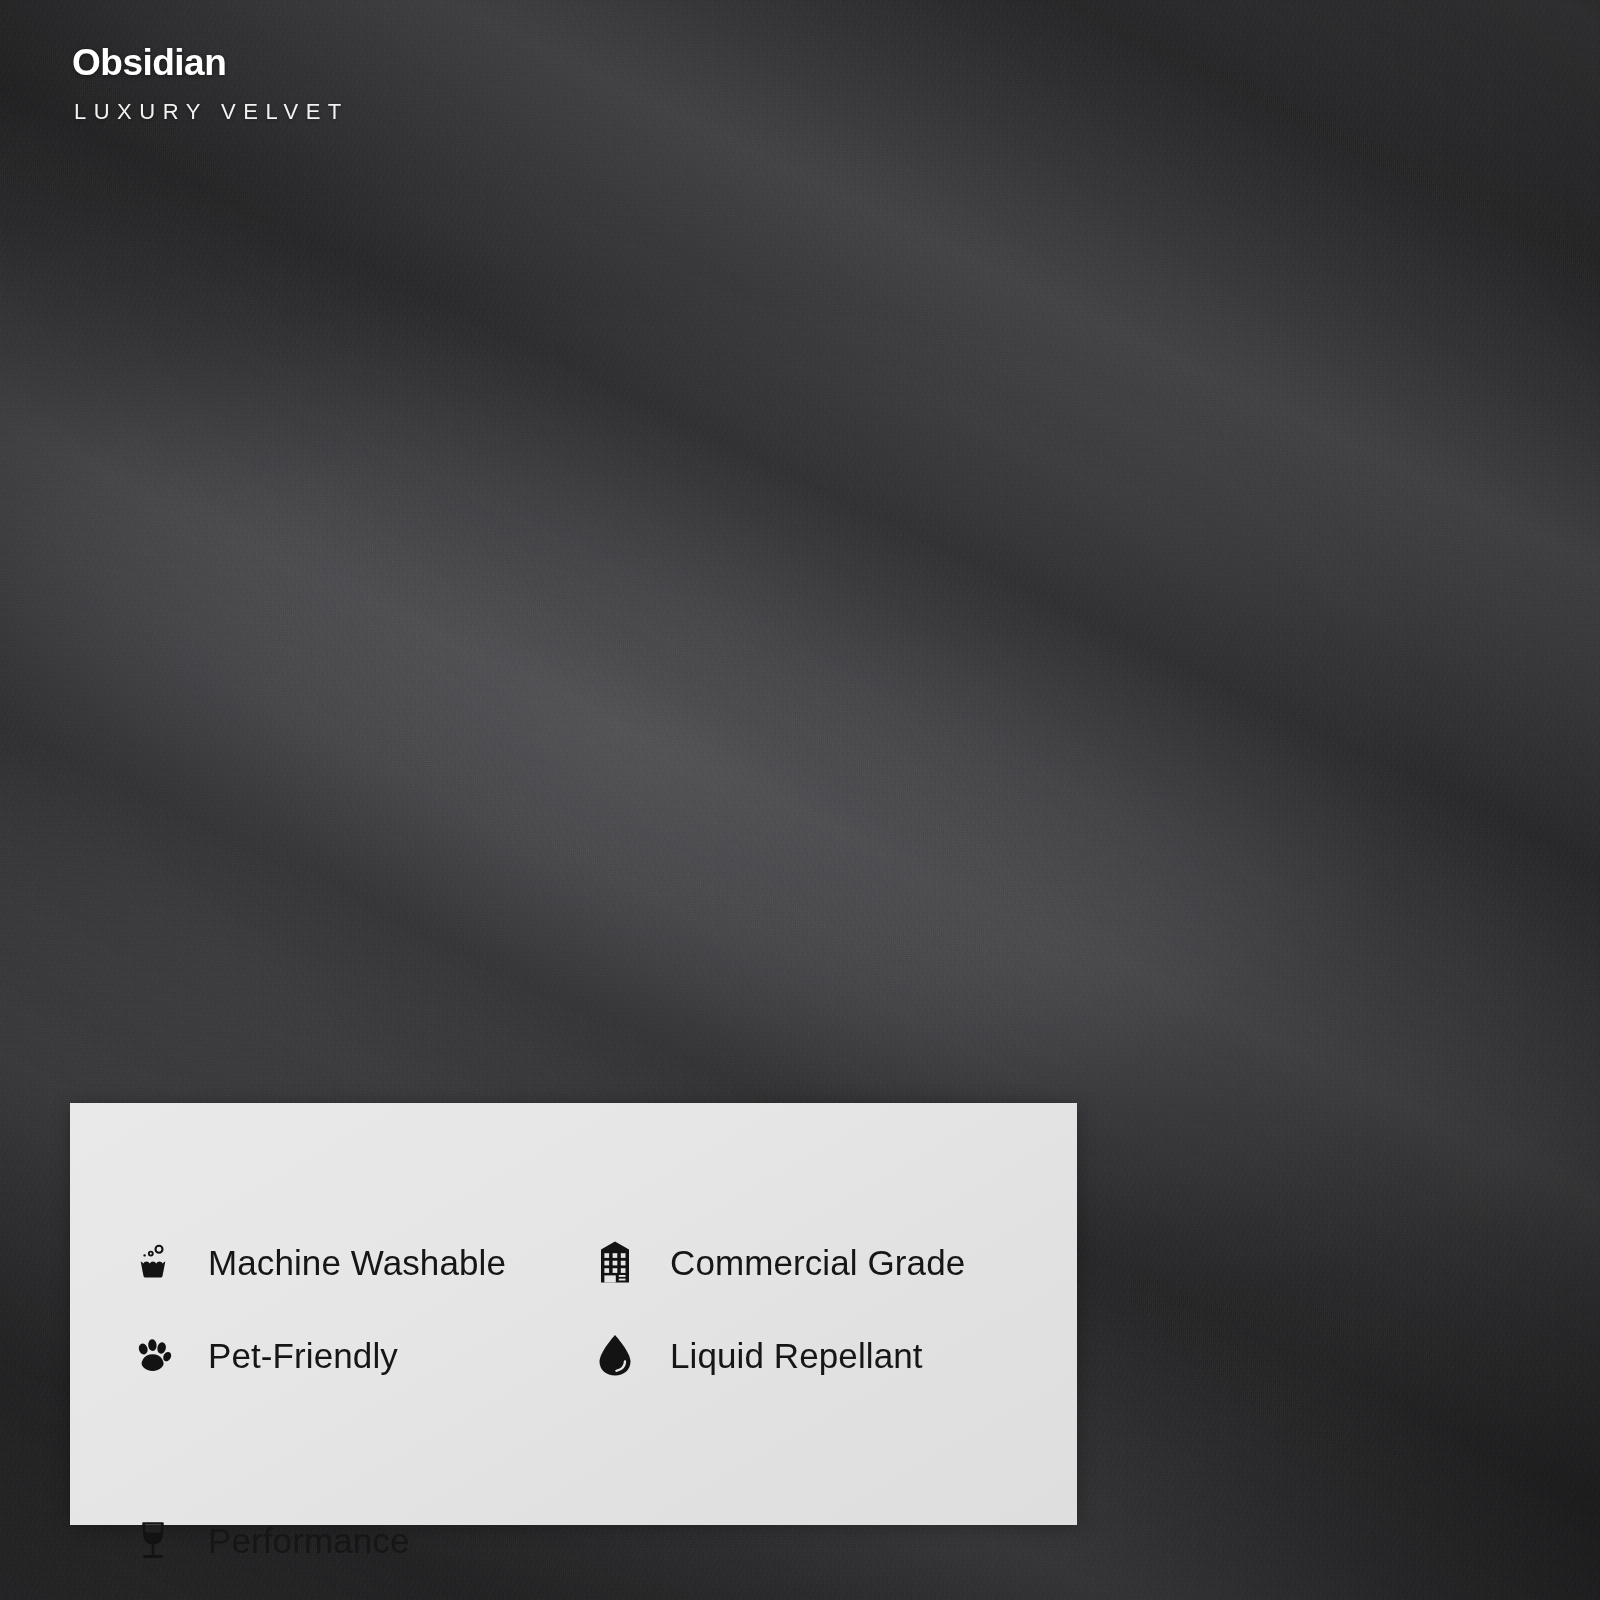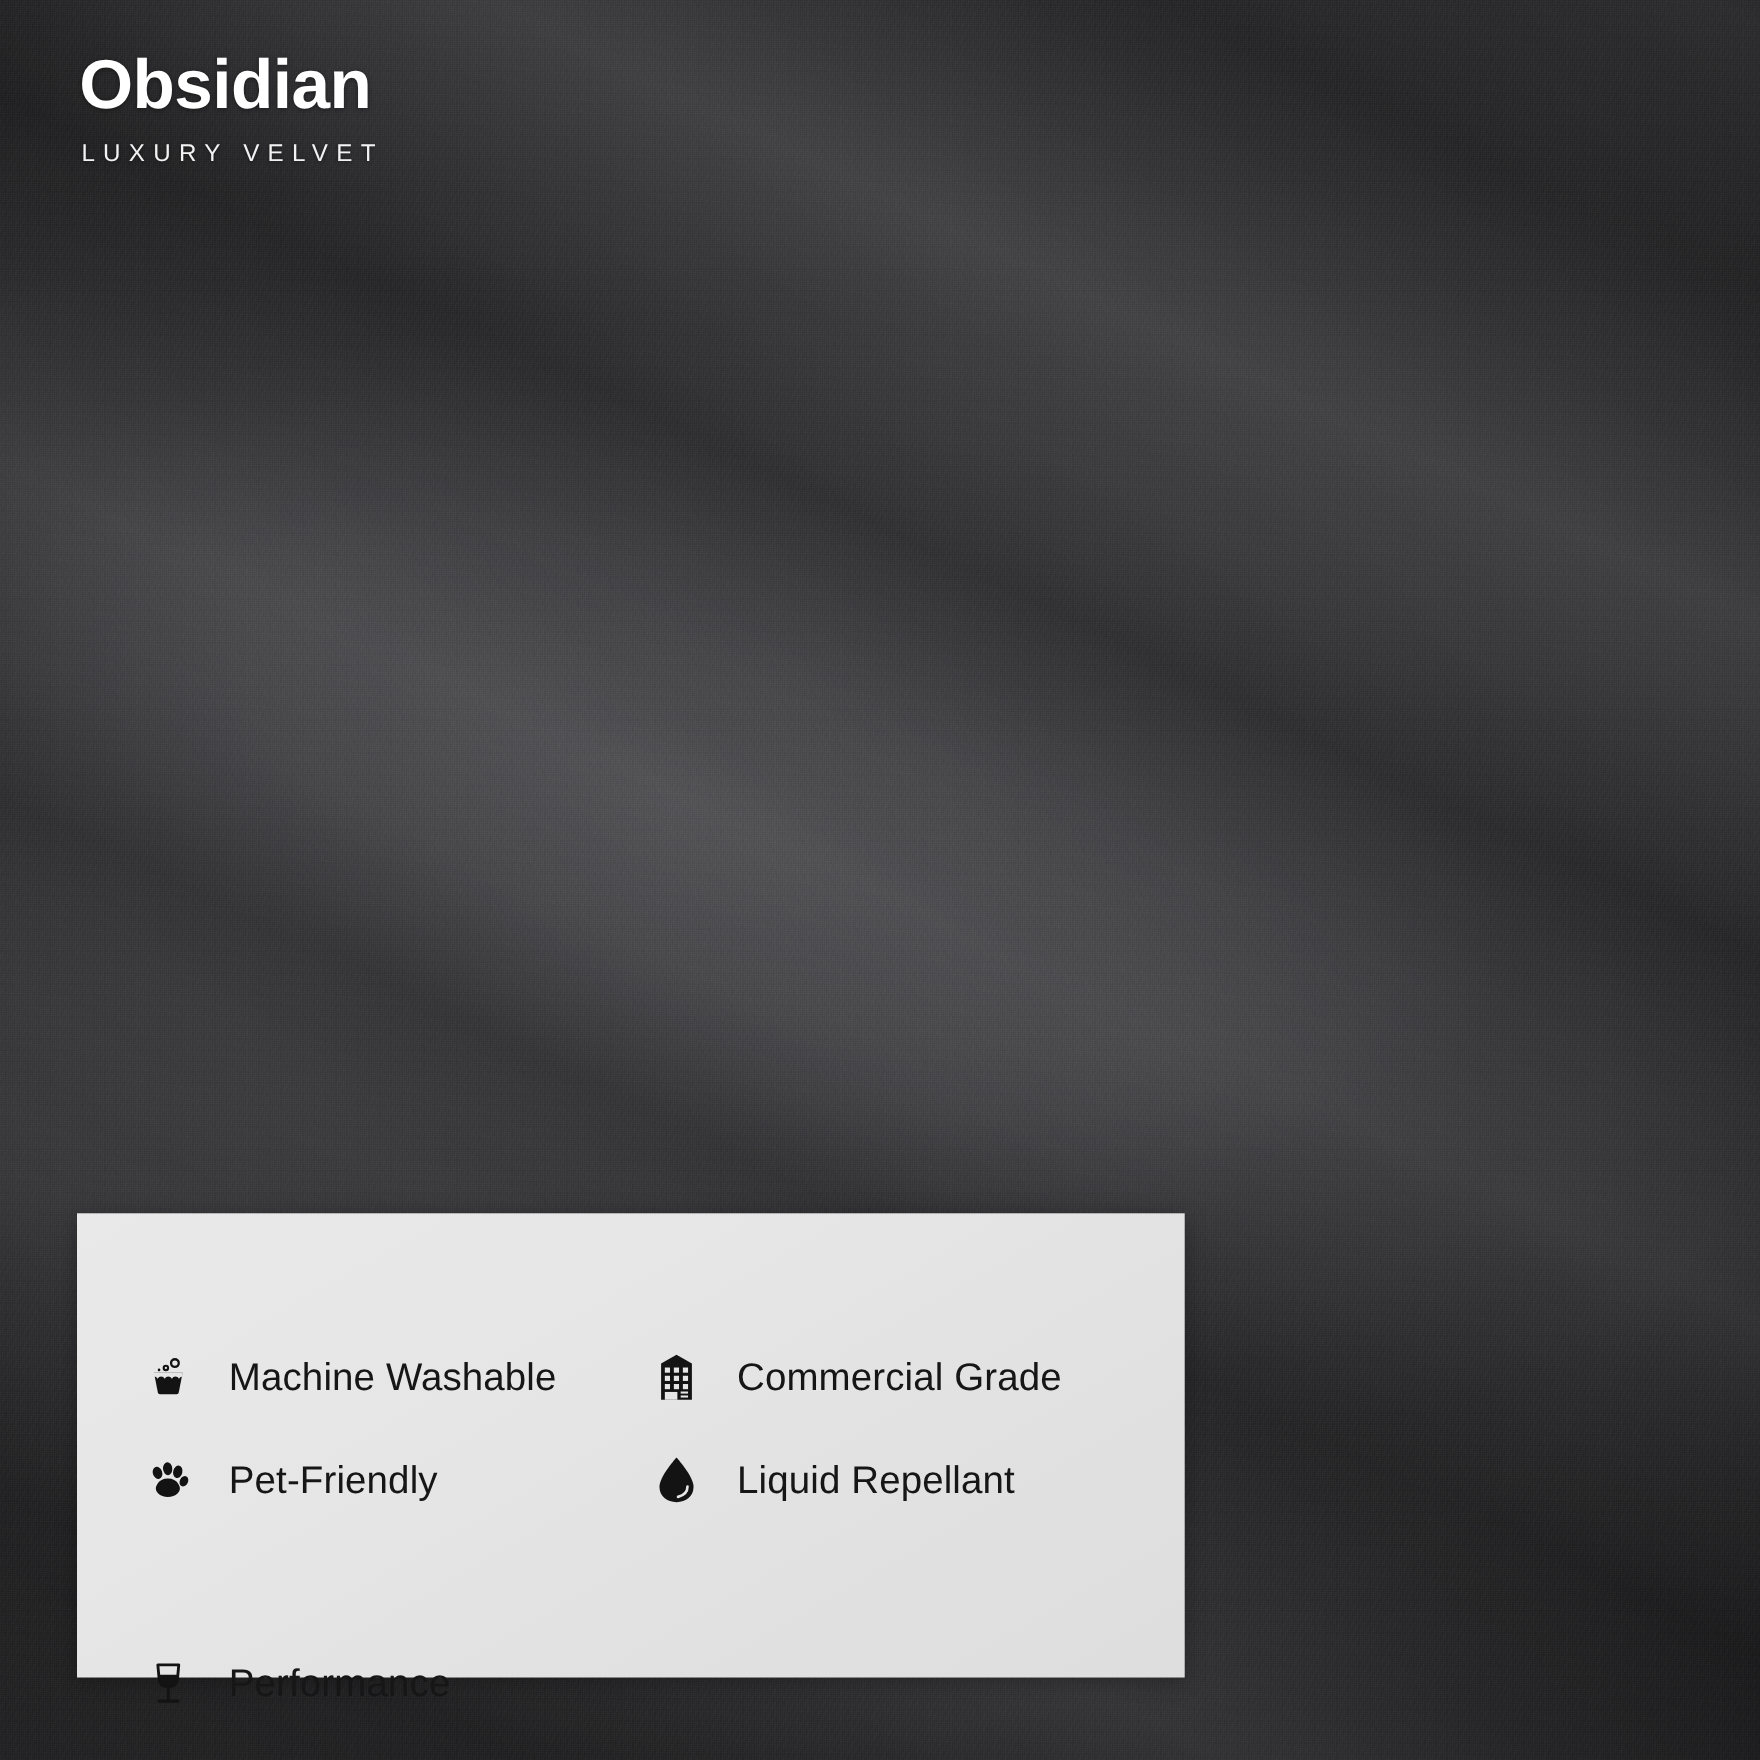--- a/index.html
+++ b/index.html
@@ -126,21 +126,21 @@
   }
 
   
   .header {
     position: absolute;
     left: 72px;
     top: 44px;
     z-index: 5;
   }
   .brand-title {
-    font-size: 63px;
+    font-size: 37px;
     font-weight: 700;
     color: #ffffff;
     letter-spacing: -0.5px;
     line-height: 1.05;
     margin: 0;
     text-shadow: 0 1px 5px rgba(0,0,0,0.45);
   }
   .brand-subtitle {
     font-size: 22px;
     font-weight: 400;
@@ -158,21 +158,21 @@
     top: 1103px;
     width: 1007px;
     height: 422px;
     z-index: 5;
     background: linear-gradient(150deg, #e9e9e9 0%, #e6e6e6 38%, #e1e1e1 70%, #dedede 100%);
     box-shadow: 0 2px 18px rgba(0,0,0,0.30);
   }
   .feature-grid {
     position: absolute;
     left: 0;
-    top: 5px;
+    top: 15px;
     width: 100%;
     height: 100%;
   }
   .feature-col {
     position: absolute;
     top: 0;
     height: 100%;
   }
   .feature-col.left  { left: 60px;  width: 460px; }
   .feature-col.right { left: 522px; width: 470px; }

